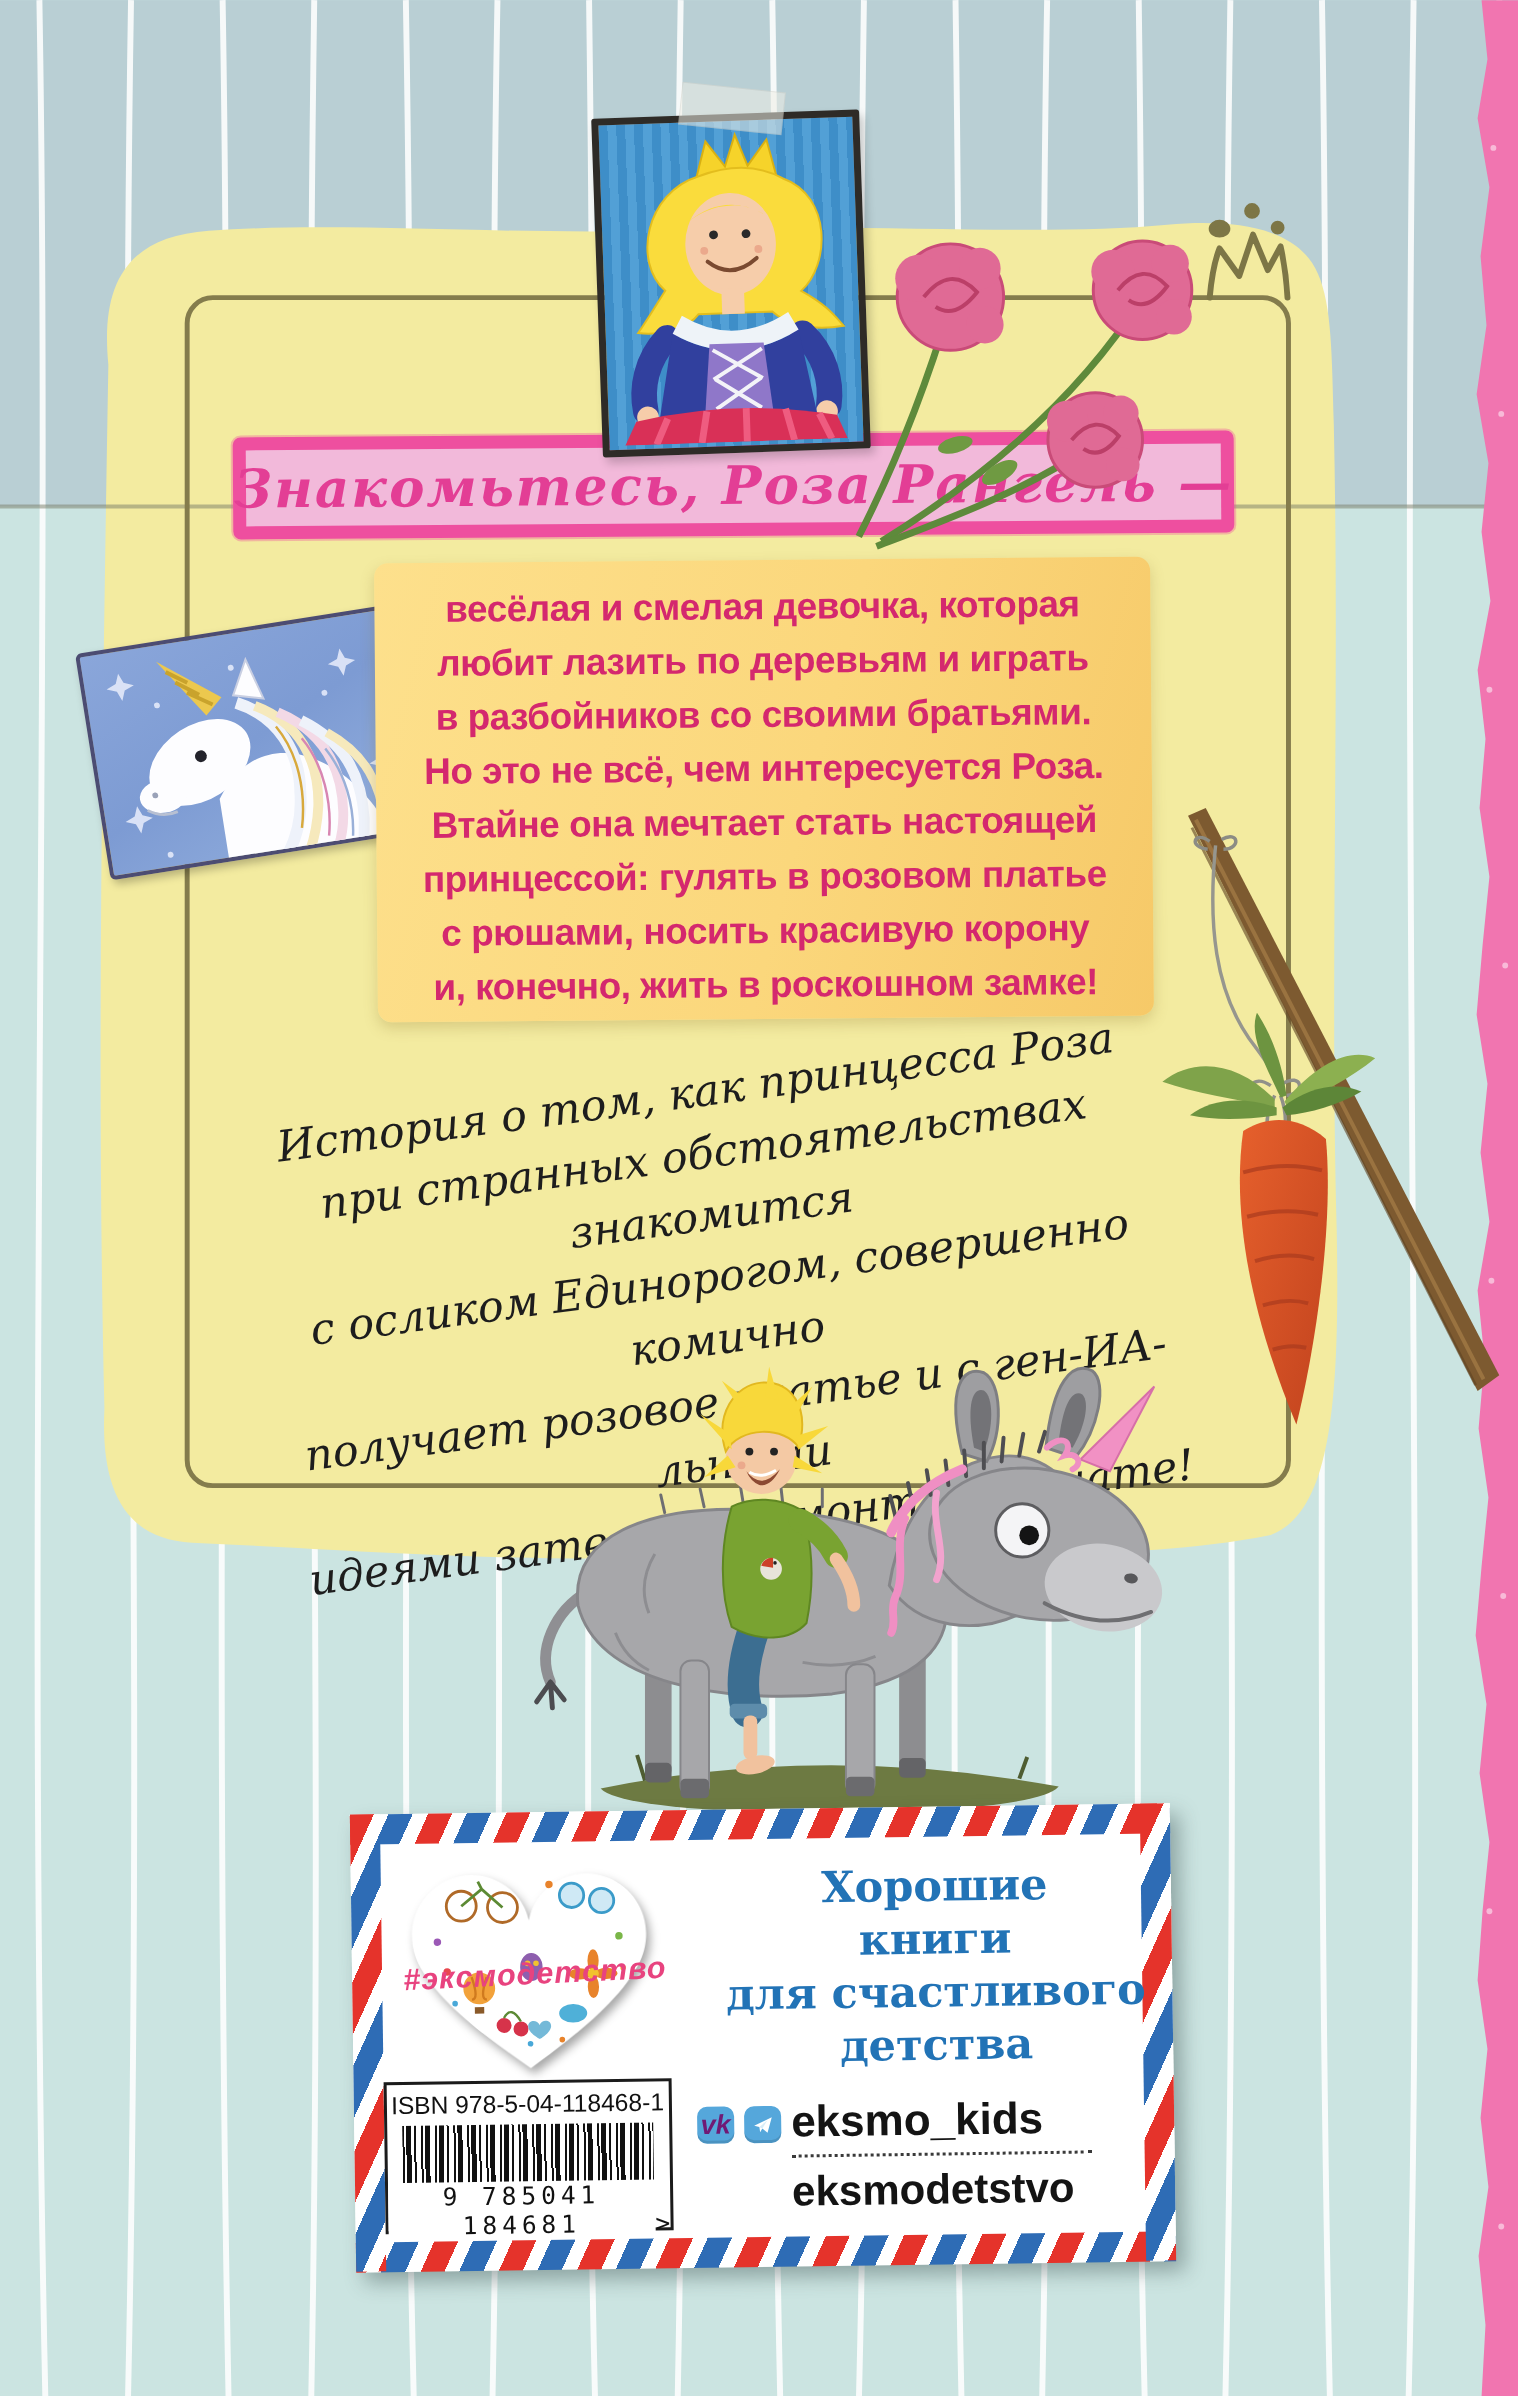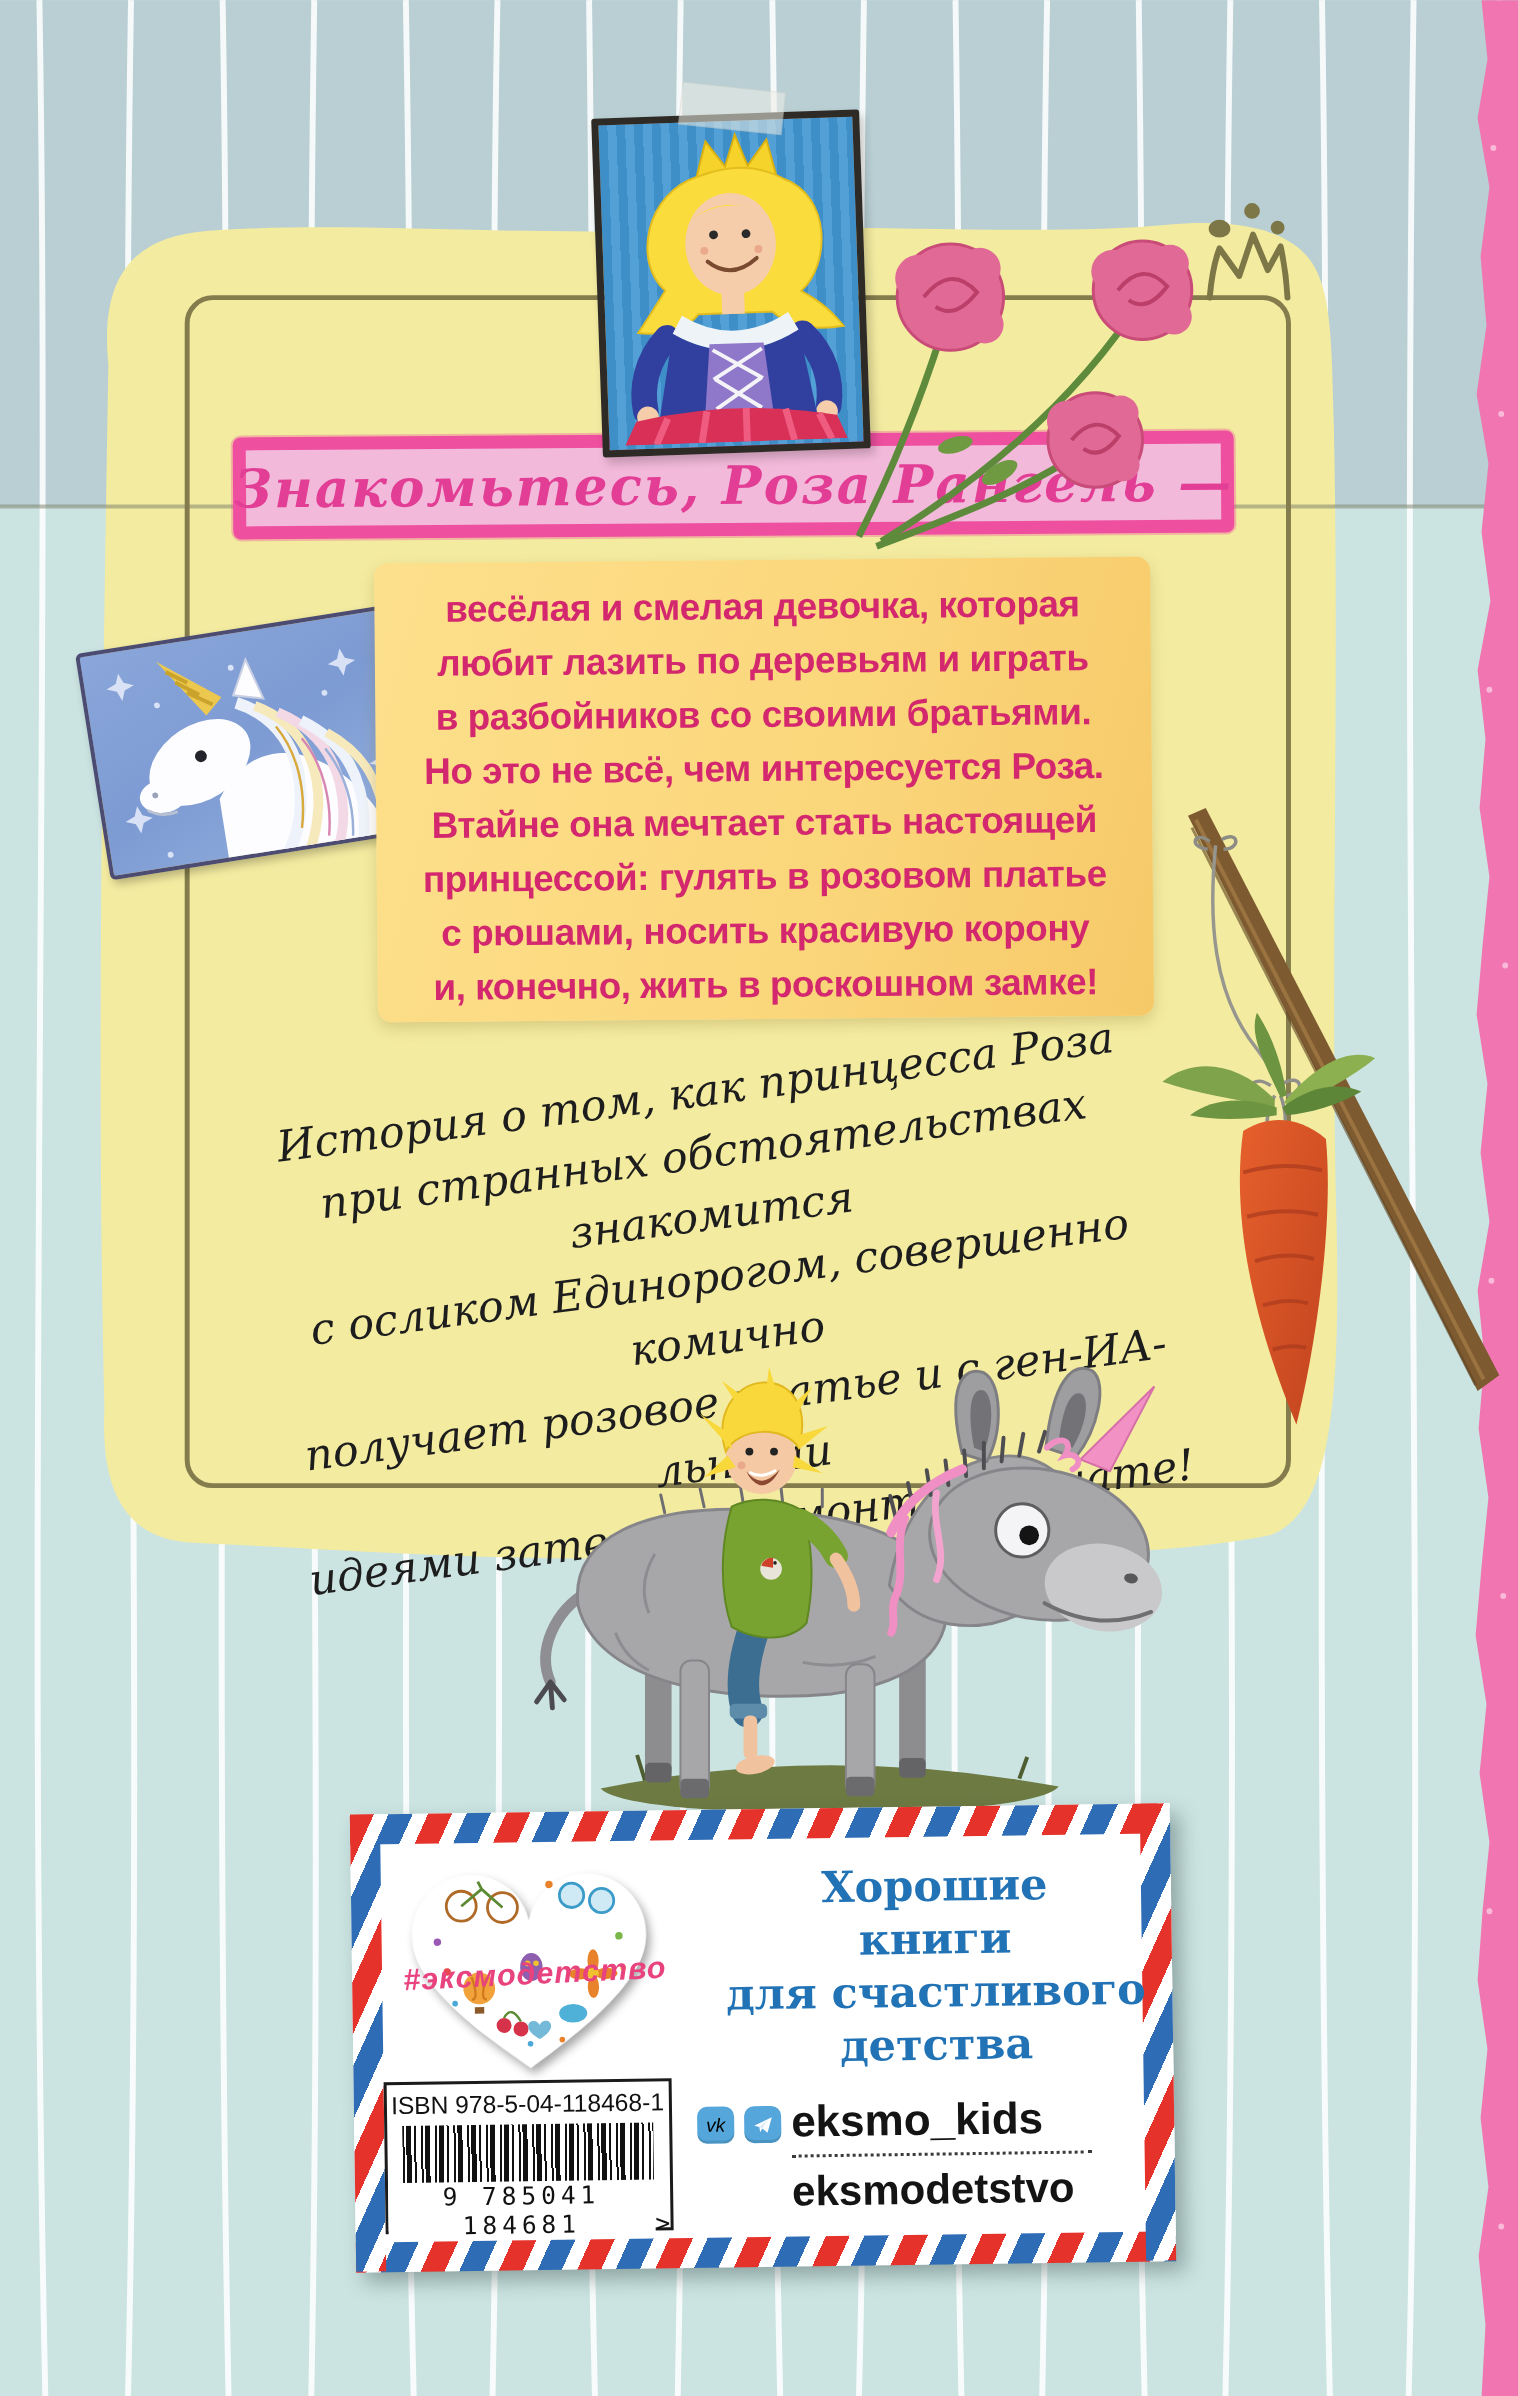--- a/index.html
+++ b/index.html
@@ -57,21 +57,21 @@
             border:3px solid #1b1b1b;box-sizing:border-box;text-align:center;padding-top:6.9px;}
   .isbn-label{font-size:24.6px;color:#111;letter-spacing:0;}
   .barcode{margin:5.9px 15.8px 0 15.8px;height:79px;
            background:repeating-linear-gradient(90deg,#111 0 2px,#fff 2px 3.9px,#111 3.9px 8.9px,#fff 8.9px 11.8px,#111 11.8px 13.8px,#fff 13.8px 18.7px,#111 18.7px 20.7px,#fff 20.7px 22.7px,#111 22.7px 27.6px,#fff 27.6px 32.5px);}
   .barcode-digits{margin-top:-21.7px;display:flex;justify-content:center;align-items:flex-end;
                   font-family:"DejaVu Sans Mono", monospace;font-size:24.6px;color:#111;}
   .barcode-digits .num{background:#fff;padding:0 3.9px;letter-spacing:4.9px;}
   .social-icons{position:absolute;left:343px;top:297px;display:flex;gap:9.9px;}
   .sicon{width:37px;height:37px;border-radius:9.9px;background:#55a7db;display:flex;align-items:center;justify-content:center;
          box-shadow:inset 0 -3px 0 rgba(0,0,0,.12);}
-  .vk-label{color:#000000;font-weight:normal;font-size:19px;font-style:italic;}
+  .vk-label{color:#701a75;font-weight:bold;font-size:27px;font-style:italic;}
   .handles{position:absolute;left:437px;top:288px;width:335px;}
   .handle-top{font-weight:bold;font-size:44px;color:#141414;}
   .handle-divider{margin-top:7.9px;width:300px;border-top:3.9px dotted #3a3a3a;height:0;}
   .handle-bottom{margin-top:9.9px;font-weight:bold;font-size:42px;color:#141414;}
 </style>
 </head>
 <body>
 
 <svg class="abs" style="left:0;top:0" width="1518" height="2397" viewBox="0 0 1541 2433">
   <rect x="0" y="0" width="1541" height="2433" fill="#cbe4e1"></rect>

